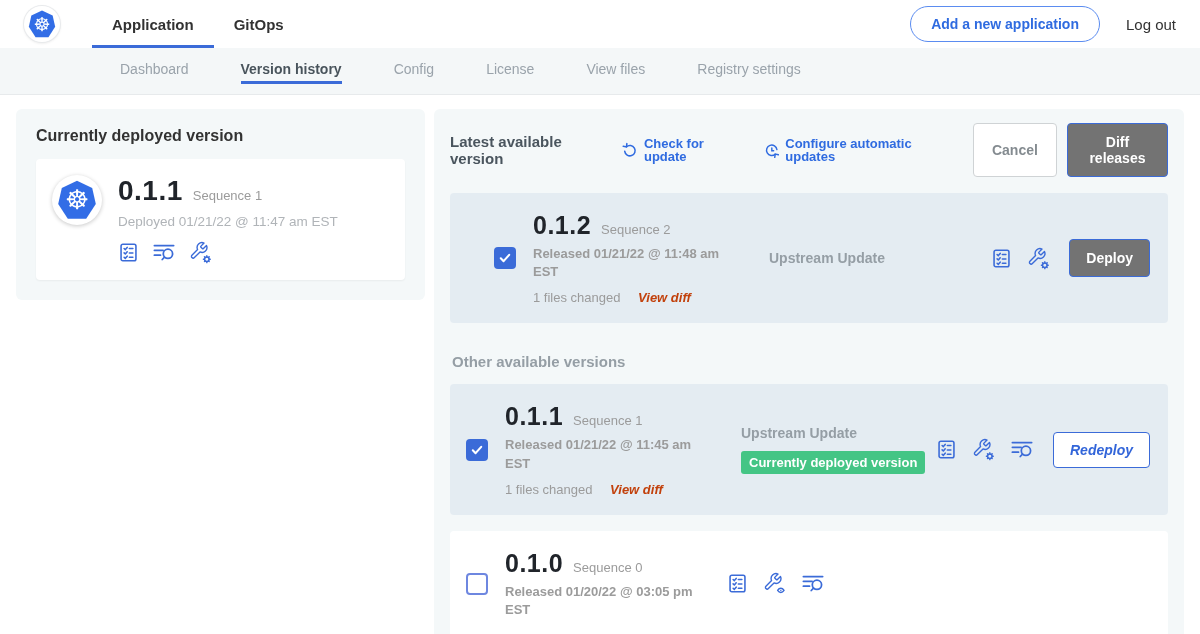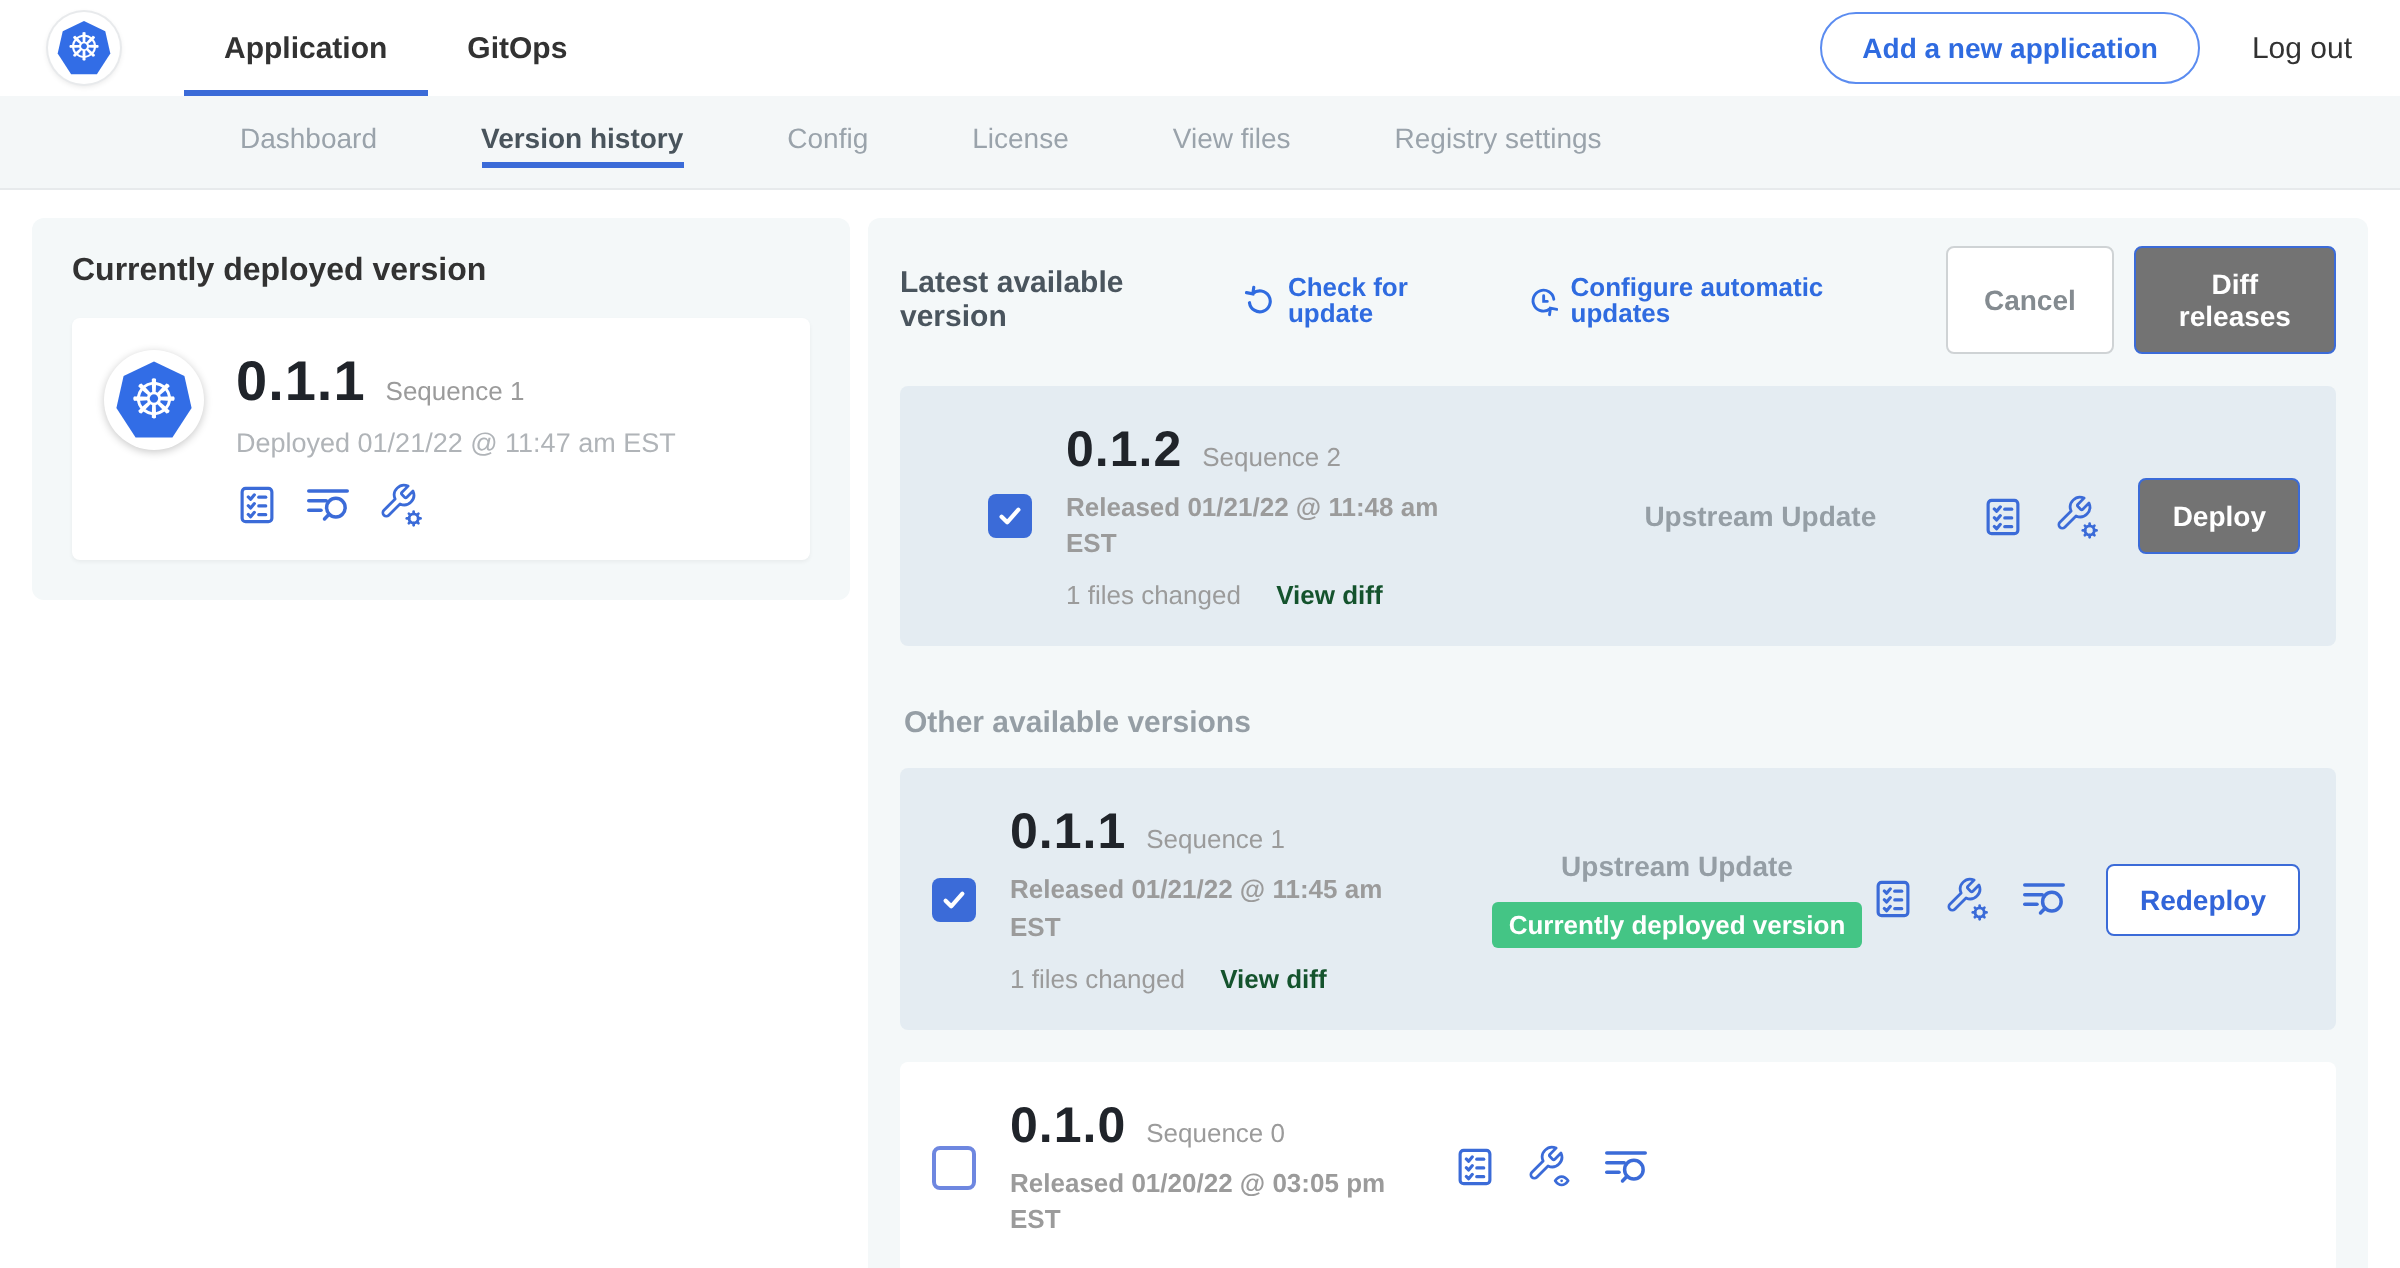--- a/index.html
+++ b/index.html
@@ -55,41 +55,41 @@
   
   .avail-panel { flex:1; padding:14px 16px 20px; }
   .avail-head { display:flex; align-items:center; margin-bottom:16px; }
   .avail-title { font-size:15px; font-weight:bold; color:#4a555e; margin-right:16px; }
   .head-link { display:inline-flex; align-items:center; gap:6px; color:#2f6be0;
     font-size:13px; font-weight:bold; cursor:pointer; margin-right:22px; line-height:1; }
   .head-actions { margin-left:auto; display:flex; gap:10px; }
   .btn { font-family:inherit; font-size:14px; font-weight:bold; border-radius:4px; cursor:pointer; }
   .btn-gray { background:#fff; border:1px solid #cfd3d5; color:#848b90; padding:10px 18px; }
   .btn-primary { background:#737373; border:1px solid #3b6bd8; color:#fff; padding:10px 16px; }
-  .btn-outline { background:#fff; border:1px solid #3b6bd8; color:#3265d9; padding:9px 16px; }
+  .btn-outline { background:#fff; border:1px solid #3b6bd8; color:#3265d9; padding:9px 16px;font-style:italic; }
 
   .vrow { border-radius:4px; padding:18px 16px; display:flex; align-items:center; background:#fff; }
   .vrow.selected { background:#e4ecf2; }
   .vrow + .vrow { margin-top:16px; }
   .row-0112 { margin-bottom:30px;padding-left:44px; }
   .other-title { font-size:15px; color:#959ea5; margin:0 0 14px 2px; }
 
   .checkbox { width:22px; height:22px; border-radius:4px; flex-shrink:0; margin-right:17px;
     cursor:pointer; display:flex; align-items:center; justify-content:center; }
   .checkbox.checked { background:#3b6bd8; }
   .checkbox.unchecked { background:#fff; border:2px solid #6e87e0; }
 
   .ver-block { width:222px; flex-shrink:0; }
   .ver-mid { font-size:25px; font-weight:bold; color:#20242a; letter-spacing:.5px; }
   .released { margin-top:5px; font-size:13px; font-weight:bold; color:#9b9b9b;
     line-height:1.4; max-width:205px; }
   .files-line { margin-top:9px; font-size:13px; color:#9b9b9b; }
-  .view-diff { color:#14532d; font-weight:bold; margin-left:14px; cursor:pointer; }
-
-  .src-block { flex:1; padding-left:14px;text-align:center; }
+  .view-diff { color:#c2410c; font-weight:bold; margin-left:14px; cursor:pointer;font-style:italic; }
+
+  .src-block { flex:1; padding-left:14px; }
   .src-label { font-size:14px; font-weight:bold; color:#959ea5; }
   .badge { display:inline-block; margin-top:10px; padding:4px 8px; border-radius:3px;
     font-size:13px; font-weight:bold; color:#fff; }
   .badge-success { background:#44c585; }
   .badge-muted { background:#b3c0c9; }
 
   .actions { display:flex; align-items:center; gap:15px; padding-right:2px; }
   .actions .btn { margin-left:4px; }
 </style>
 </head>

